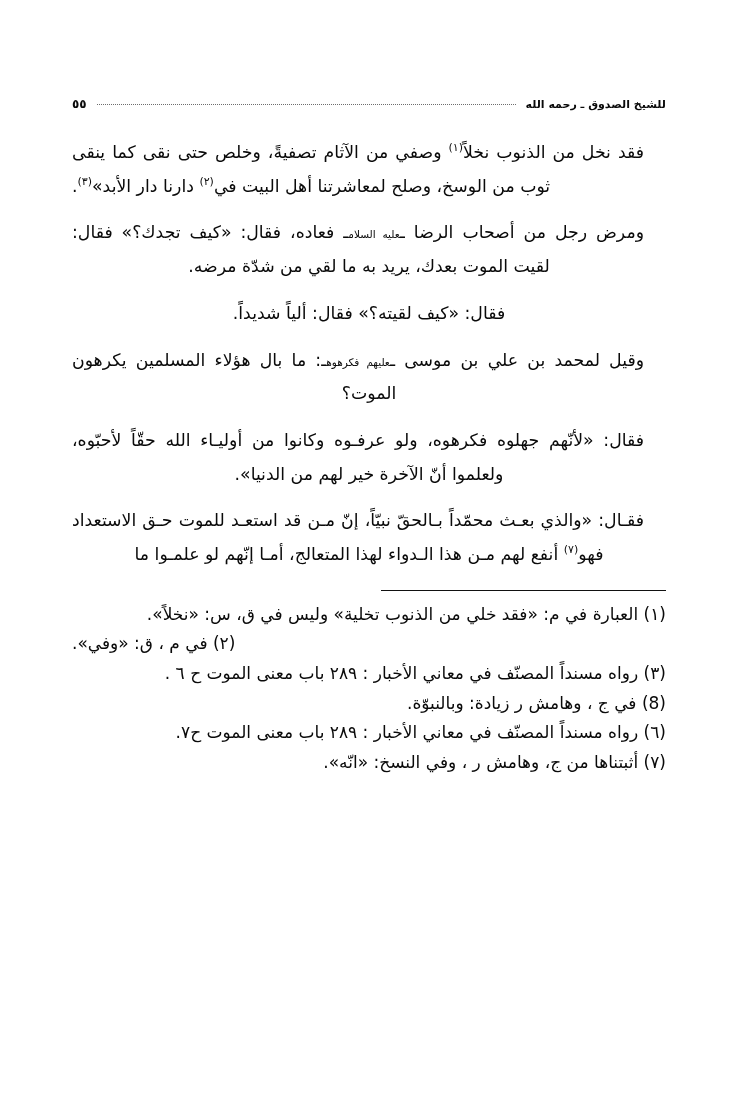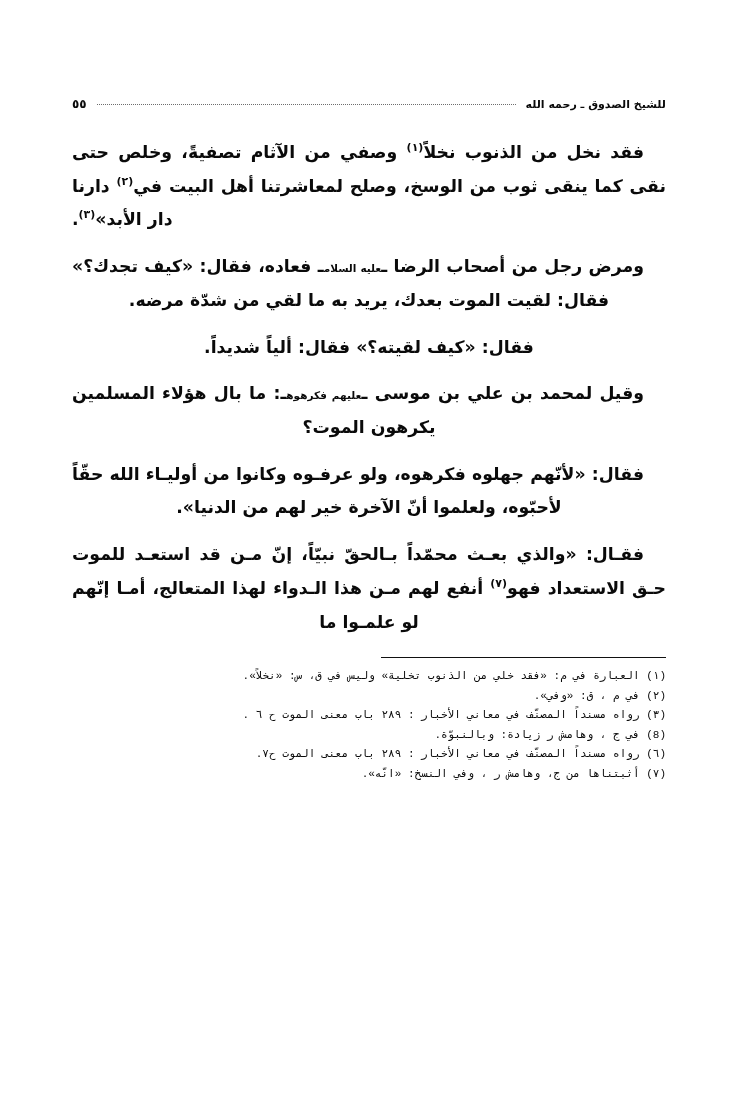--- a/index.html
+++ b/index.html
@@ -58,21 +58,20 @@
     direction: rtl;
     text-align: justify;
     text-align-last: center;
     font-size: 17.3px;
     line-height: 1.95;
   }
   p.para {
     margin: 0 0 13px 0;
     text-align: justify;
     text-indent: 22px;
-    font-weight: bold;
   }
   p.para.last-right {
     text-align-last: left;
   }
   p.para.last-center {
     text-align-last: center;
   }
   p.para.noindent {
     text-indent: 0;
   }
@@ -88,31 +87,30 @@
 
   
   .fn-rule {
     width: 285px;
     height: 0;
     border-top: 1.2px solid #111;
     margin: 18px 0 9px auto;
   }
   .footnotes {
     direction: rtl;
-    font-size: 11px;
+    font-size: 17px;
     line-height: 1.68;
     text-align: justify;
-    font-family: Liberation Mono, monospace;
   }
   .fn {
     margin: 0 0 1px 0;
     text-align: right;
     white-space: nowrap;
   }
-  .fn.center { text-align: right; }
+  .fn.center { text-align: left; }
 </style>
 </head>
 <body>
 
 <div class="page">
 
   <div class="header">
     <div class="header-title">للشيخ الصدوق ـ رحمه الله</div>
     <div class="header-dots"></div>
     <div class="header-page">٥٥</div>

